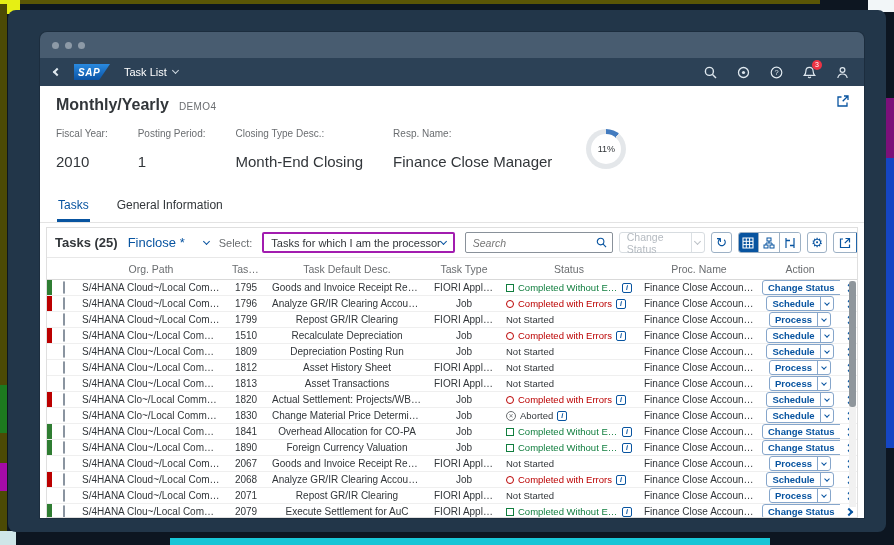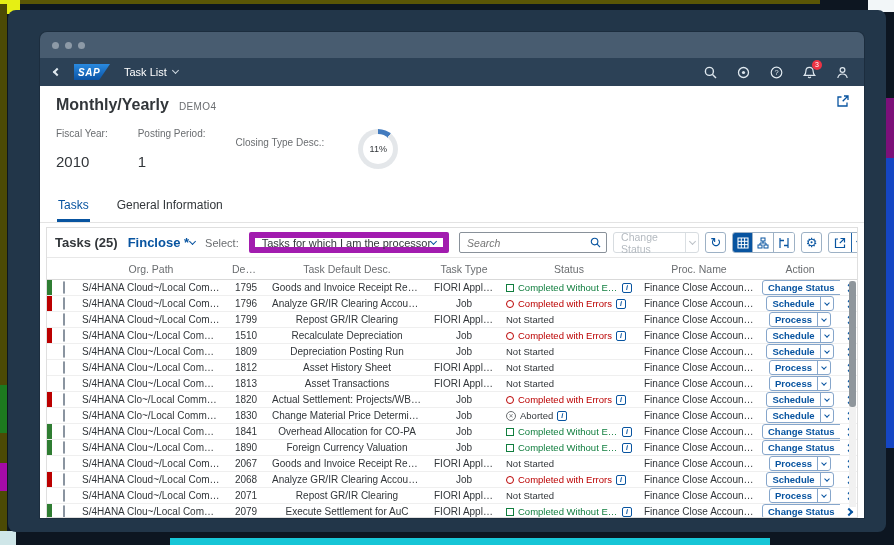--- a/index.html
+++ b/index.html
@@ -54,23 +54,23 @@
   .donut .pct{position:absolute;inset:0;display:flex;align-items:center;justify-content:center;
     font-size:9px;color:#32363a;}
   .tabstrip{display:flex;gap:26px;padding:0 17px;margin-top:22px;border-bottom:1px solid #e3e3e3;flex:0 0 auto;}
   .tab{font-size:12px;color:#32363a;padding:6px 1px 7px;cursor:pointer;border-bottom:3px solid transparent;}
   .tab.active{color:#0854a0;border-bottom-color:#0854a0;}
   
   .tablewrap{flex:1;padding:4px 6px 0;overflow:hidden;}
   .card{border:1px solid #dfdfdf;background:#fff;height:100%;position:relative;overflow:hidden;}
   .toolbar{height:30px;display:flex;align-items:center;gap:10px;padding:0 8px;border-bottom:1px solid #e8e8e8;}
   .tbtitle{font-size:13px;font-weight:bold;color:#32363a;white-space:nowrap;}
-  .variant{font-size:13px;font-weight:bold;color:#0854a0;display:flex;align-items:center;gap:1px;cursor:pointer;white-space:nowrap;}
+  .variant{font-size:13px;font-weight:normal;color:#0854a0;display:flex;align-items:center;gap:19px;cursor:pointer;white-space:nowrap;}
   .sellbl{font-size:11px;color:#6a6d70;white-space:nowrap;}
-  .selectbox{width:300px;height:21px;border:6px solid #a21caf;border-radius:2px;display:flex;align-items:center;
+  .selectbox{width:300px;height:21px;border:2px solid #a21caf;border-radius:2px;display:flex;align-items:center;
     padding:0 7px;font-size:11px;color:#32363a;cursor:pointer;background:#fff;}
   .selectbox .chv-d{margin-left:auto;color:#0854a0;}
   .tbright{margin-left:auto;display:flex;align-items:center;gap:6px;}
   .searchbox{width:148px;height:21px;border:1px solid #89919a;border-radius:2px;display:flex;align-items:center;background:#fff;padding:0 5px;}
   .searchbox input{border:0;outline:0;flex:1;font-size:10.5px;font-style:italic;color:#32363a;min-width:0;
     font-family:"Liberation Sans","DejaVu Sans",sans-serif;background:transparent;}
   .btn{height:21px;border:1px solid #9db1c5;border-radius:3px;background:#fff;display:inline-flex;align-items:center;
     color:#0854a0;font-size:10.5px;cursor:pointer;}
   .btn.disabled{color:#b4bac0;border-color:#d7dce0;cursor:default;}
   .split .part{padding:0 7px;display:flex;align-items:center;height:100%;}
@@ -201,20 +201,25 @@
           <div class="kpi">
             <div class="lbl">Fiscal Year:</div>
             <div class="val">2010</div>
           </div>
           <div class="kpi">
             <div class="lbl">Posting Period:</div>
             <div class="val">1</div>
           </div>
           <div class="kpi">
             <div class="lbl">Closing Type Desc.:</div>
+            <div class="val">Month-End Closing</div>
+          </div>
+          <div class="kpi">
+            <div class="lbl">Resp. Name:</div>
+            <div class="val">Finance Close Manager</div>
           </div>
           <div class="donut" style="background: conic-gradient(rgb(66, 123, 191) 0deg, rgb(66, 123, 191) 39.6deg, rgb(228, 231, 234) 39.6deg, rgb(228, 231, 234) 360deg);">
             <span class="pct">11%</span>
           </div>
         </div>
       </div>
 
       <div class="tabstrip">
         <span class="tab active">Tasks</span>
         <span class="tab">General Information</span>
@@ -287,21 +292,21 @@
                     <span class="chv chv-d"></span>
                   </span>
               </span>
             </span>
           </div>
 
           <div class="grid thead">
             <span></span>
             <span></span>
             <span class="hc">Org. Path</span>
-            <span class="hc">Desc ID</span>
+            <span class="hc">Task ID</span>
             <span class="hc">Task Default Desc.</span>
             <span class="hc">Task Type</span>
             <span class="hc">Status</span>
             <span class="hc">Proc. Name</span>
             <span class="hc">Action</span>
             <span></span>
           </div>
 
           <div>
   <div class="grid trow">

